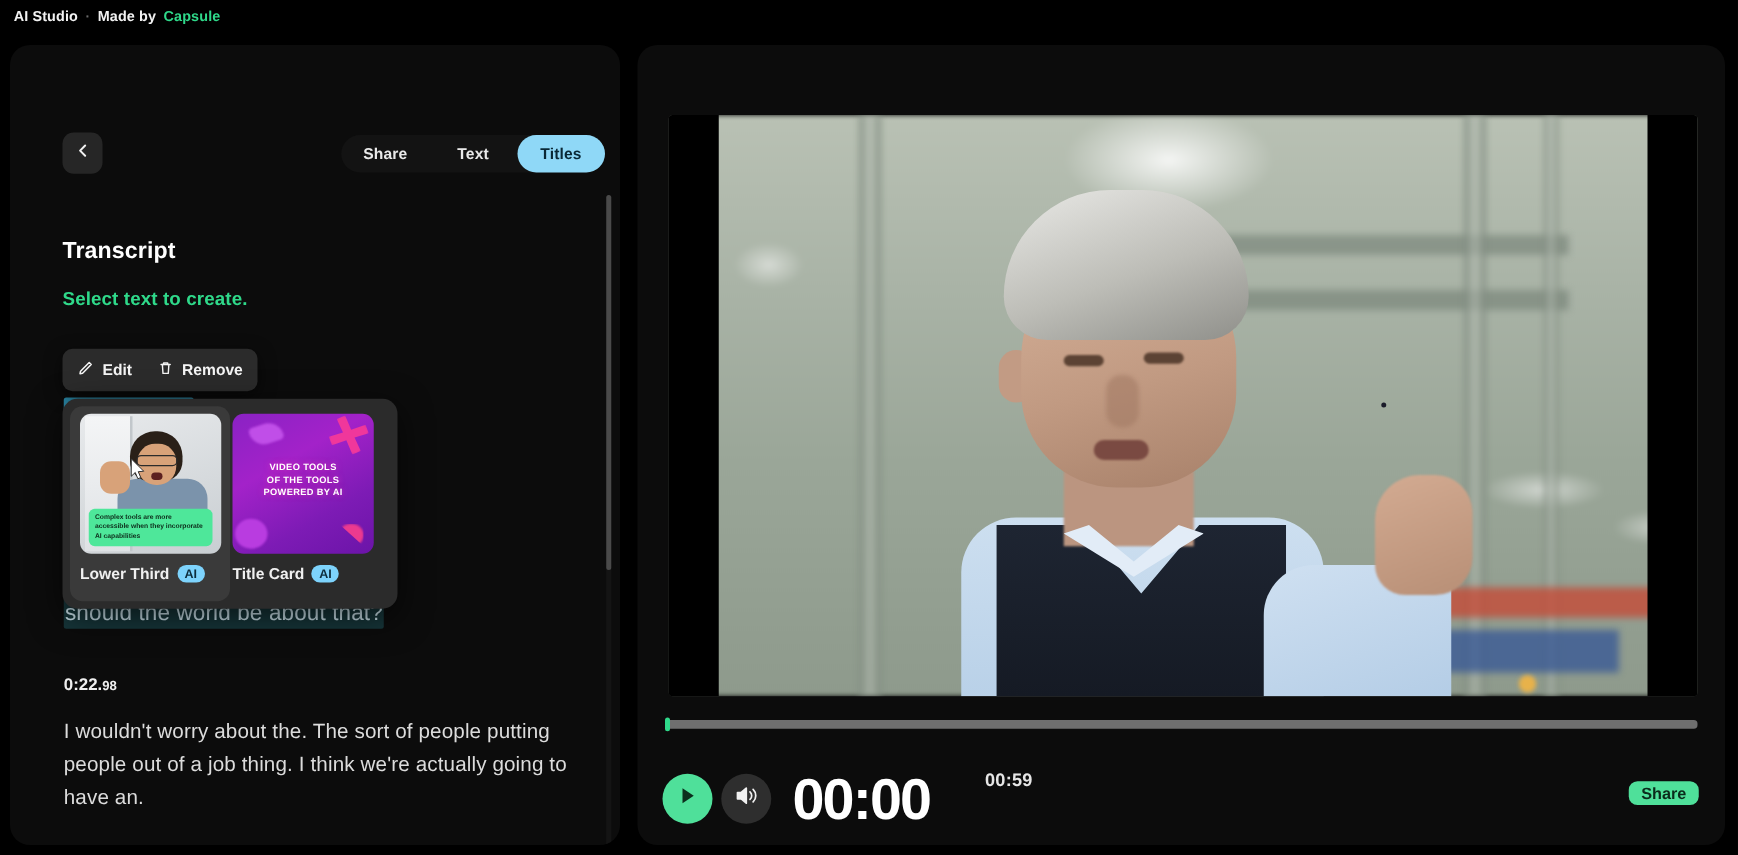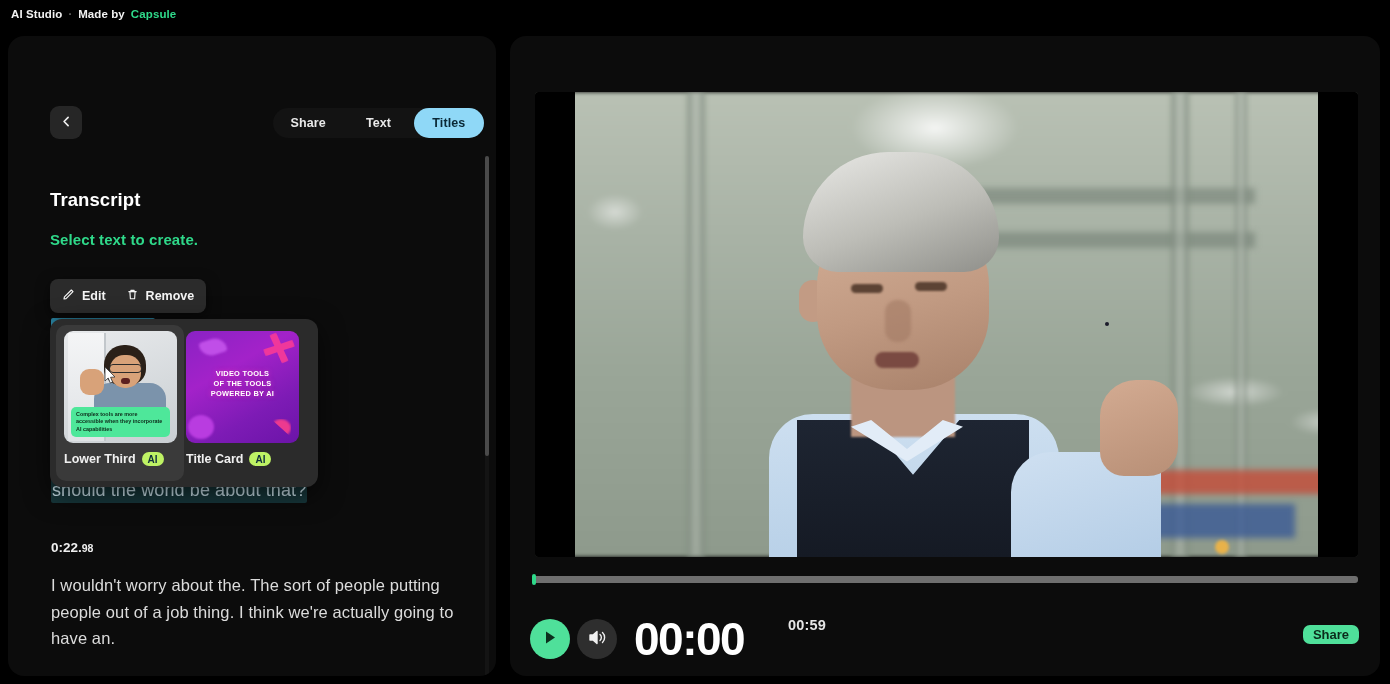--- a/index.html
+++ b/index.html
@@ -217,21 +217,21 @@
     font-size: 7.4px; line-height: 10px; font-weight: bold;
     color: #ffffff; letter-spacing: .3px;
     text-shadow: 0 0 5px rgba(255,60,180,.7);
   }
   .tmpl-label {
     display: flex; align-items: center; gap: 6px;
     margin-top: 9px;
     font-size: 12.5px; font-weight: bold; color: #f0f0f0;
   }
   .ai-badge {
-    background: #bef264; color: #0d2d3c;
+    background: #7dd3fc; color: #0d2d3c;
     font-size: 10px; font-weight: bold;
     border-radius: 8px; padding: 1.5px 6px;
   }
 
   
   .video-wrap {
     position: absolute; left: 25px; top: 56px;
     width: 823px; height: 465px;
     background: #000;
     border-radius: 3px; overflow: hidden;

